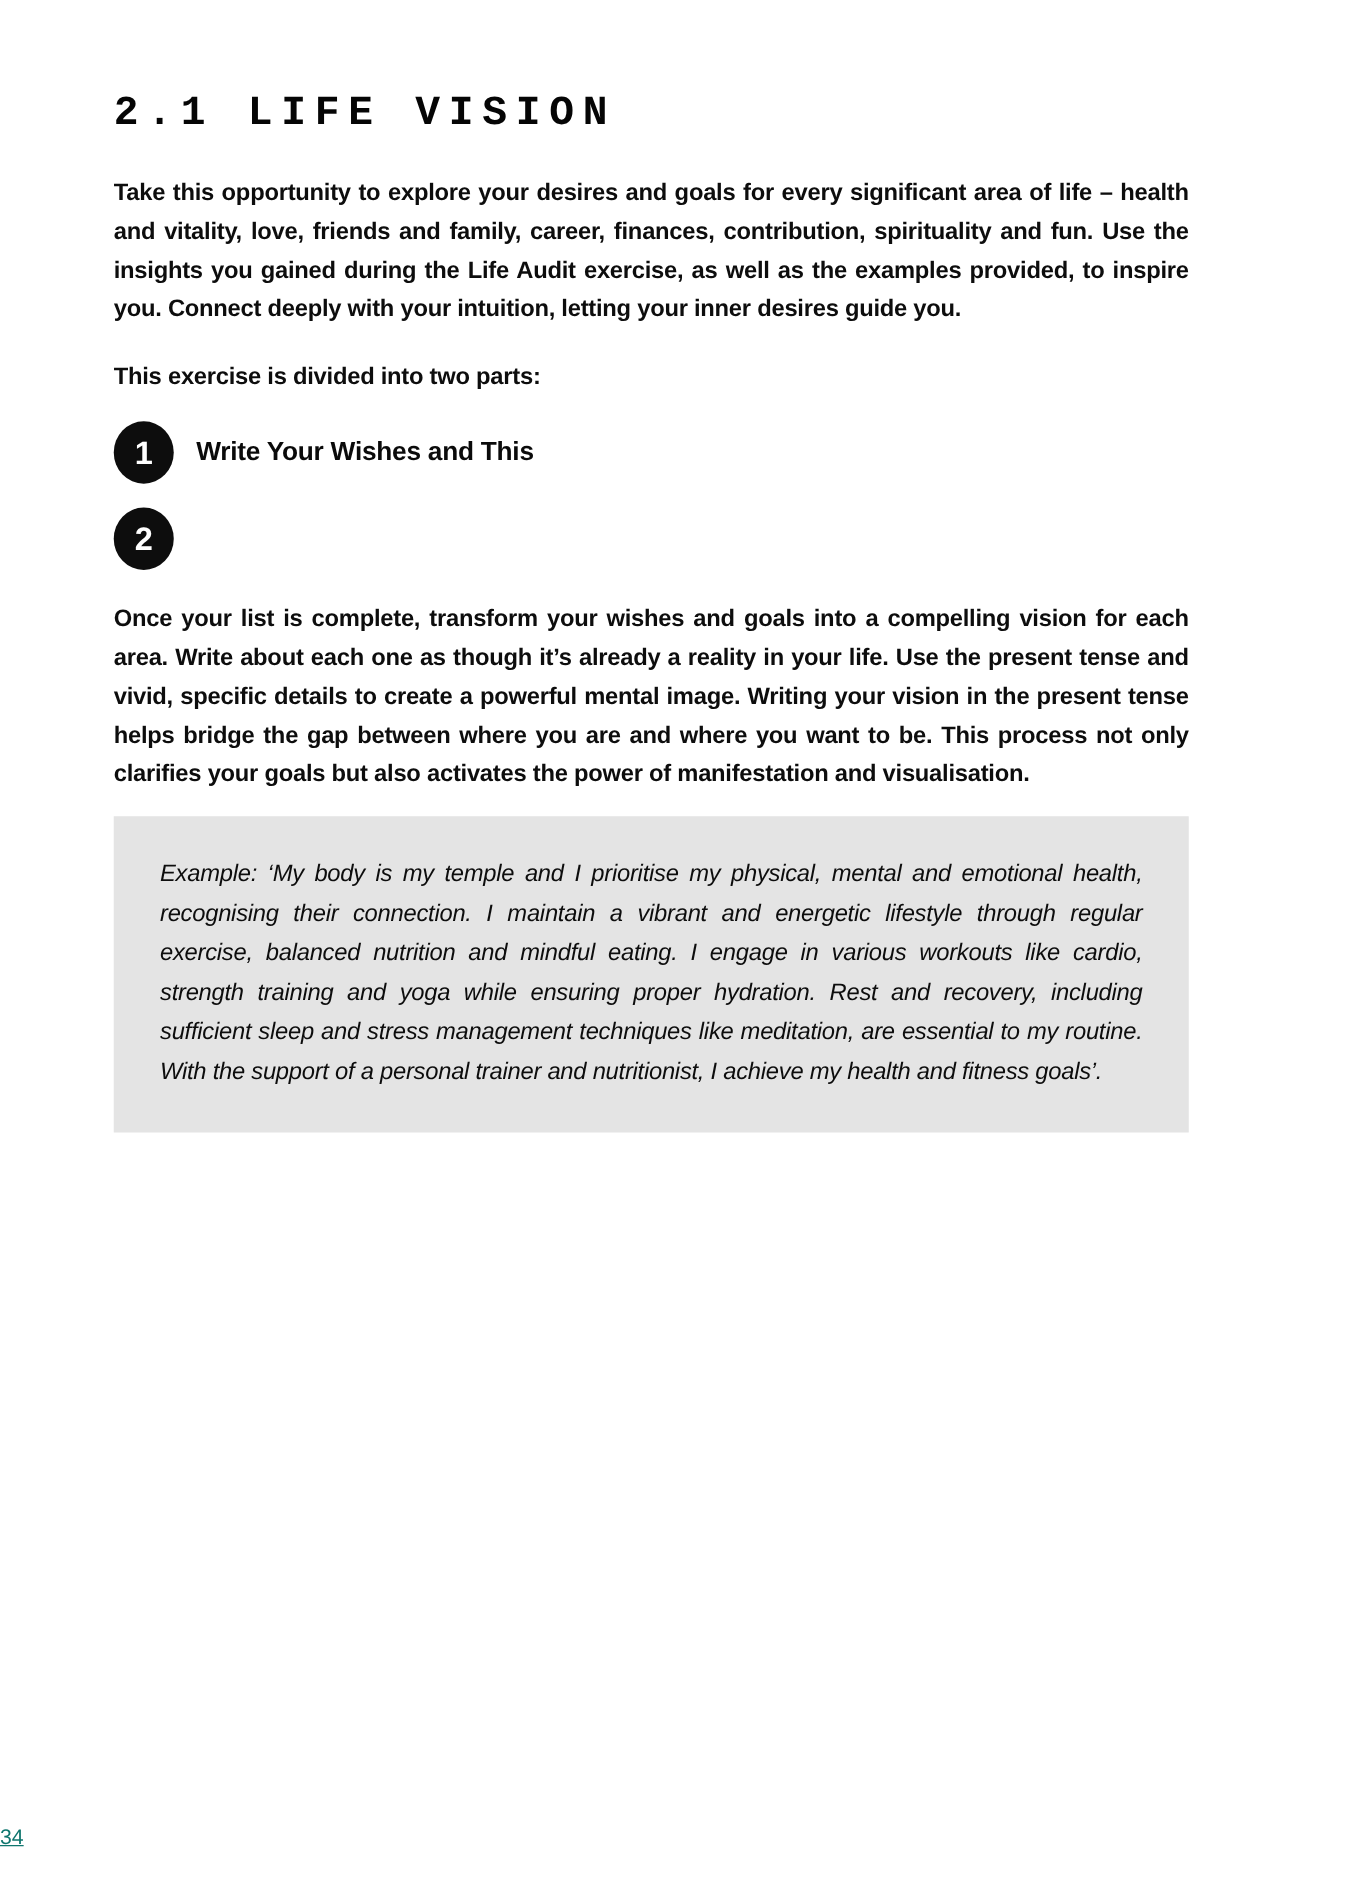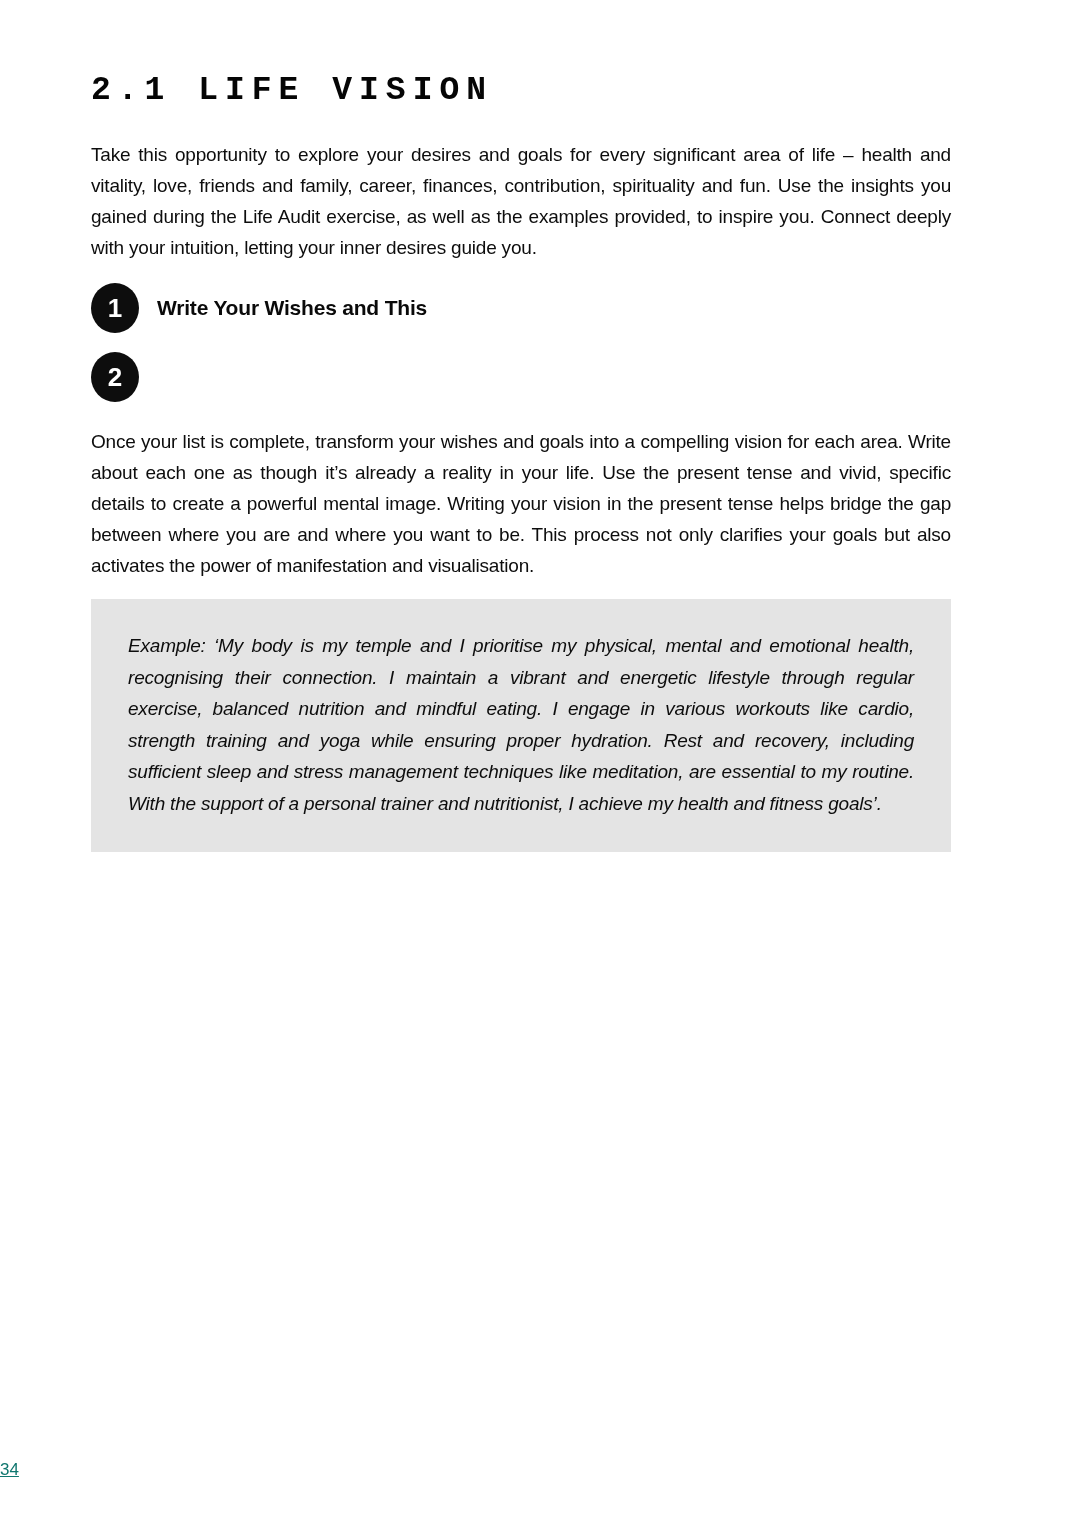--- a/index.html
+++ b/index.html
@@ -43,20 +43,21 @@
     margin-top: 31px;
     color: #0a0a0a;
     white-space: nowrap;
   }
 
   .body-text {
     font-size: 19px;
     line-height: 31px;
     letter-spacing: -0.2px;
     color: #0d0d0d;
+    font-weight: bold;
   }
 
   .intro {
     margin-top: 32px;
     text-align: justify;
   }
 
   .lead {
     margin-top: 23px;
   }
@@ -131,20 +132,21 @@
 <body>
 
 <div class="page">
   <div class="content">
 
     <h1 class="title">2.1 LIFE VISION</h1>
 
 
     <p class="body-text intro">Take this opportunity to explore your desires and goals for every significant area of life – health and vitality, love, friends and family, career, finances, contribution, spirituality and fun. Use the insights you gained during the Life Audit exercise, as well as the examples provided, to inspire you. Connect deeply with your intuition, letting your inner desires guide you.</p>
 
+    <p class="body-text lead">This exercise is divided into two parts:</p>
 
     <div class="step-row">
       <div class="step-badge">
         <span>1</span>
       </div>
       <span class="step-label">Write Your Wishes and This</span>
     </div>
 
 
     <div class="step-row second">

